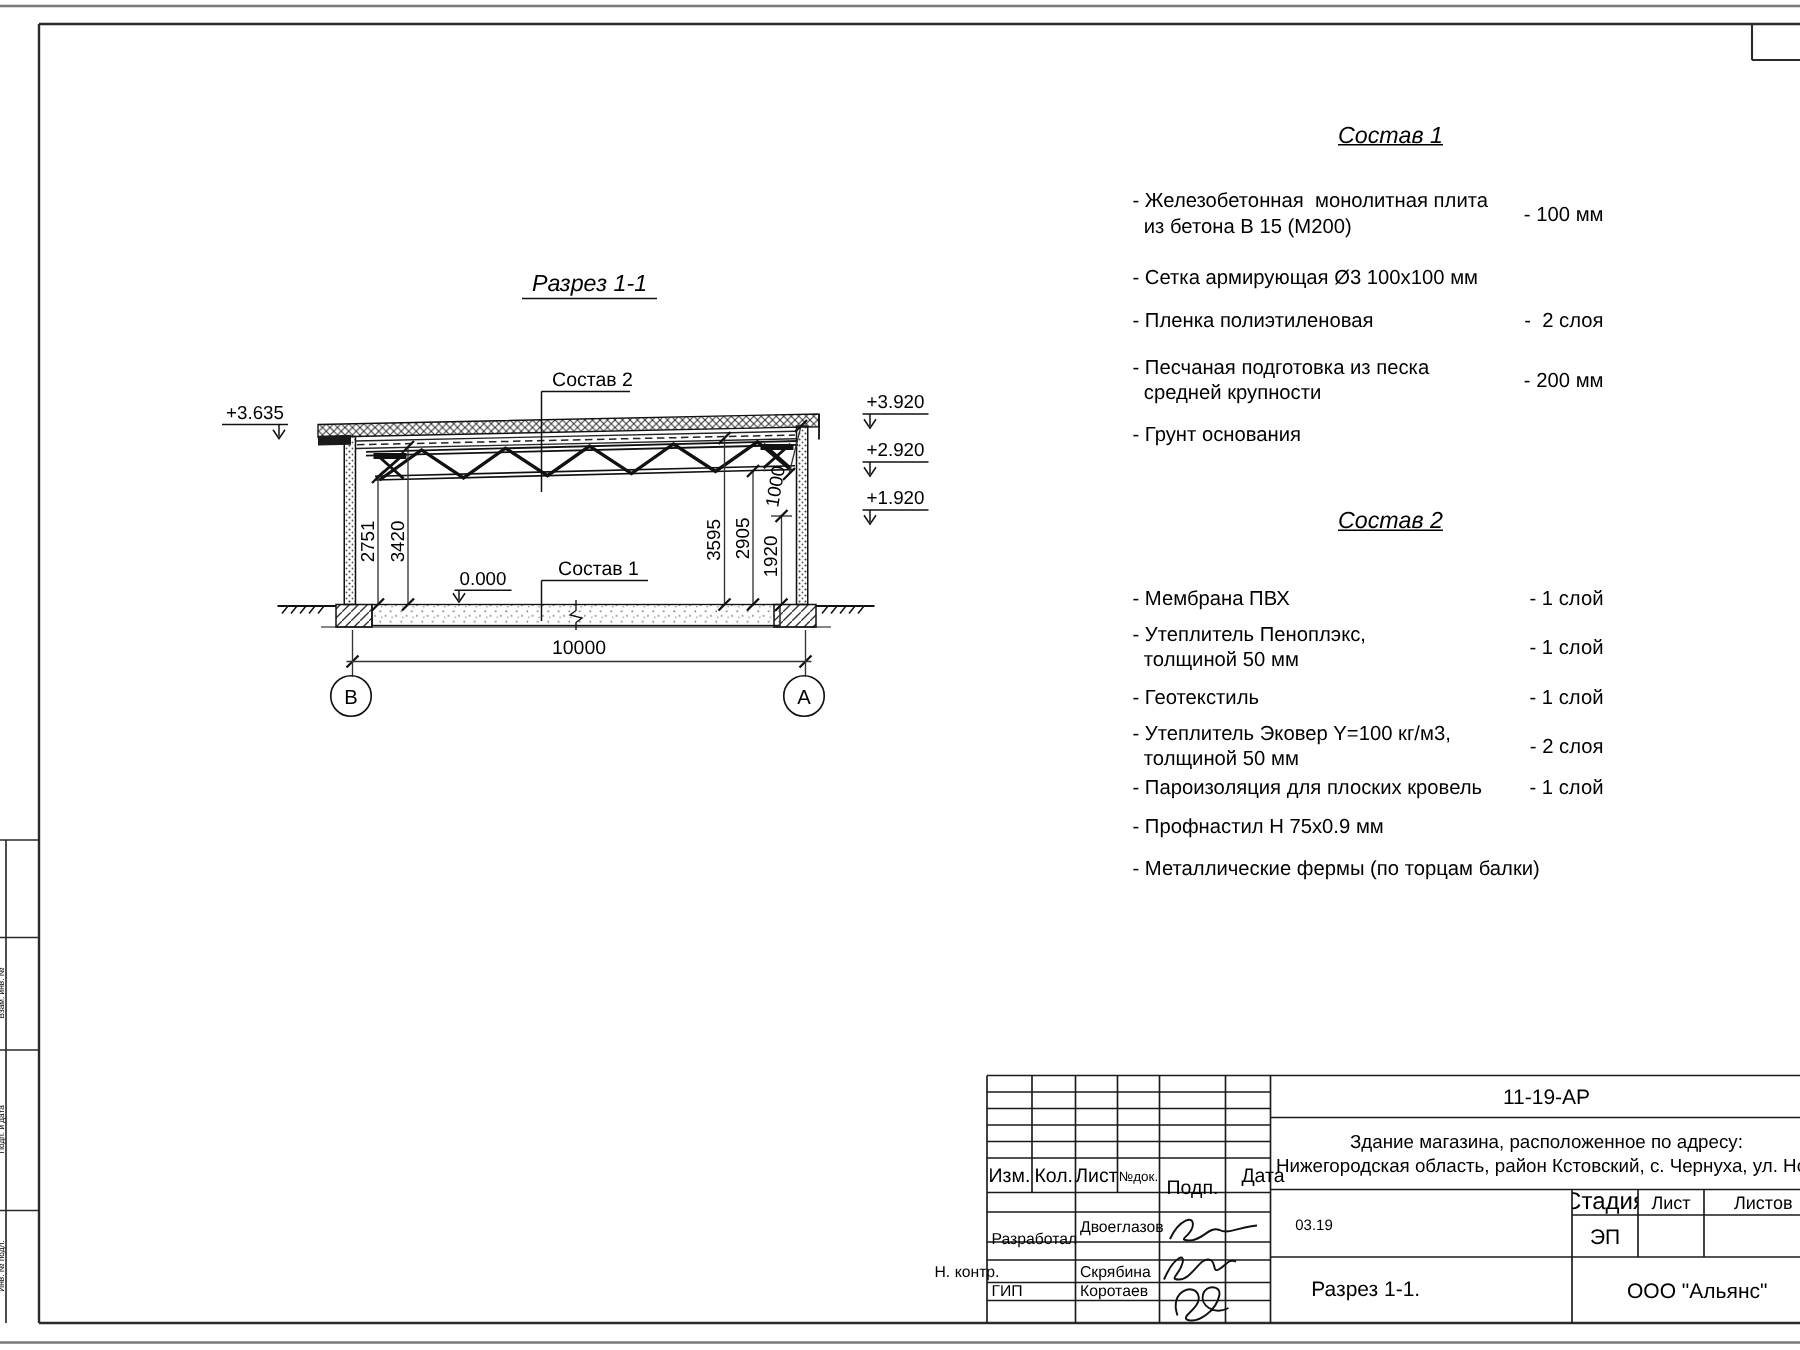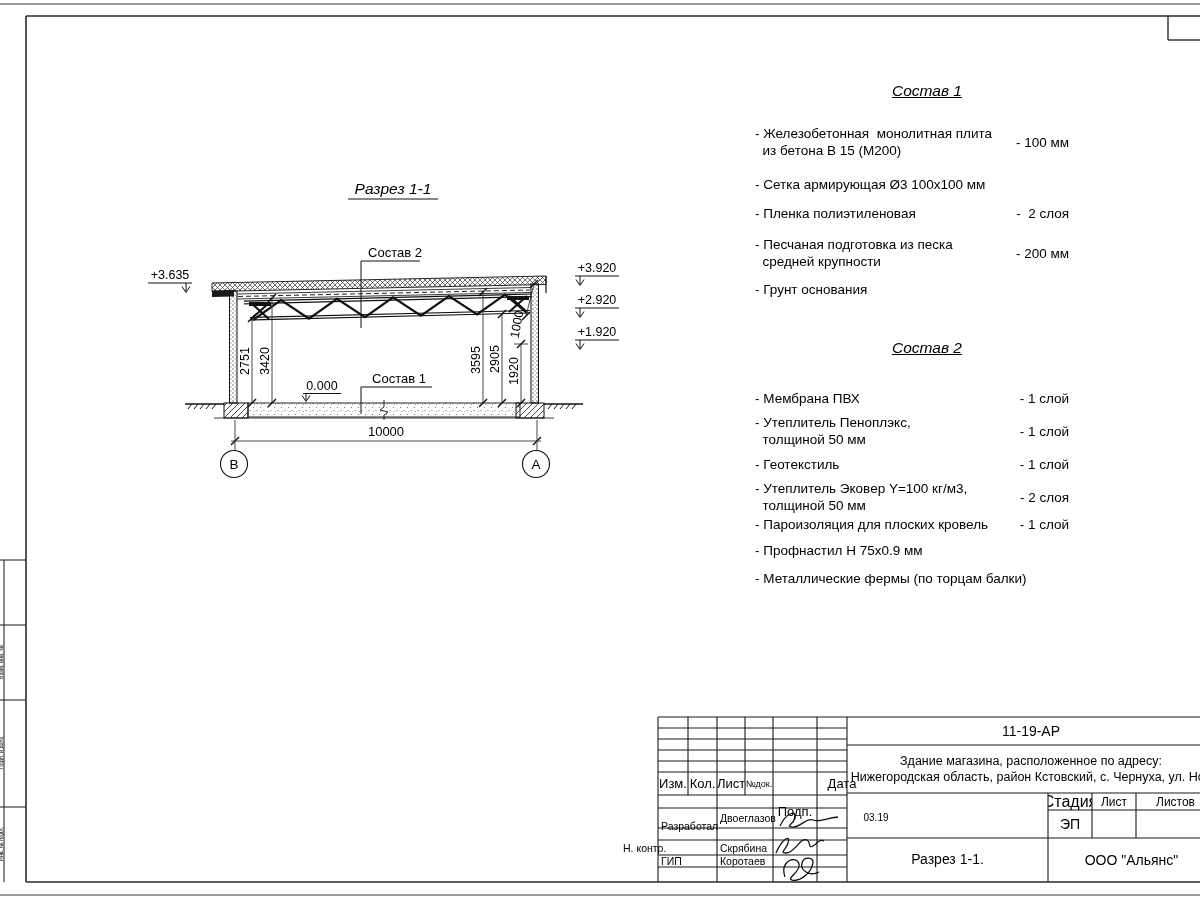--- a/index.html
+++ b/index.html
@@ -327,33 +327,33 @@
   <div class="tb big" style="left:847px;top:717px;width:368px;height:28px">11-19-АР</div>
   <div class="tb addr" style="left:847px;top:745px;width:368px;height:48px">
     <span>Здание магазина, расположенное по адресу:</span>
     <span>Нижегородская область, район Кстовский, с. Чернуха, ул. Нов</span>
   </div>
 
   <div class="tb" style="left:658px;top:772px;width:30px;height:23px">Изм.</div>
   <div class="tb" style="left:688px;top:772px;width:29px;height:23px">Кол.</div>
   <div class="tb" style="left:717px;top:772px;width:28px;height:23px">Лист</div>
   <div class="tb tiny" style="left:745px;top:772px;width:28px;height:23px">№док.</div>
-  <div class="tb" style="left:773px;top:800px;width:44px;height:23px">Подп.</div>
+  <div class="tb" style="left:773px;top:780px;width:44px;height:23px">Подп.</div>
   <div class="tb" style="left:817px;top:772px;width:50px;height:23px">Дата</div>
 
   <div class="tb small" style="left:658px;top:808px;width:59px;height:36px">Разработал</div>
   <div class="tb small" style="left:717px;top:808px;width:56px;height:20px">Двоеглазов</div>
   <div class="tb" style="left:861px;top:808px;width:30px;height:20px;font-size:10px">03.19</div>
 
   <div class="tb small" style="left:620px;top:840px;width:59px;height:15px">Н. контр.</div>
   <div class="tb small" style="left:717px;top:840px;width:56px;height:15px">Скрябина</div>
 
   <div class="tb small" style="left:658px;top:855px;width:59px;height:12px">ГИП</div>
   <div class="tb small" style="left:717px;top:855px;width:56px;height:12px">Коротаев</div>
 
   <div class="tb" style="left:1048px;top:793px;width:44px;height:17px;font-size:16px">Стадия</div>
   <div class="tb" style="left:1092px;top:793px;width:44px;height:17px;font-size:12px">Лист</div>
   <div class="tb" style="left:1136px;top:793px;width:79px;height:17px;font-size:12px">Листов</div>
   <div class="tb big" style="left:1048px;top:810px;width:44px;height:28px">ЭП</div>
 
-  <div class="tb big" style="left:847px;top:838px;width:201px;height:41px">Разрез 1-1.</div>
+  <div class="tb big" style="left:810px;top:838px;width:201px;height:41px">Разрез 1-1.</div>
   <div class="tb big" style="left:1048px;top:838px;width:167px;height:44px">ООО "Альянс"</div>
 </div>
 
 </body></html>

